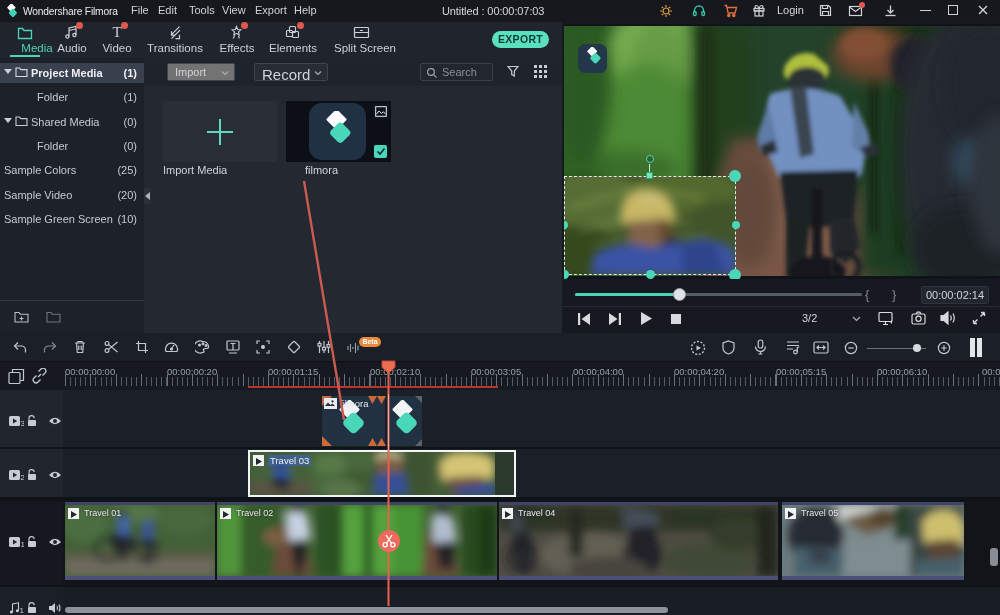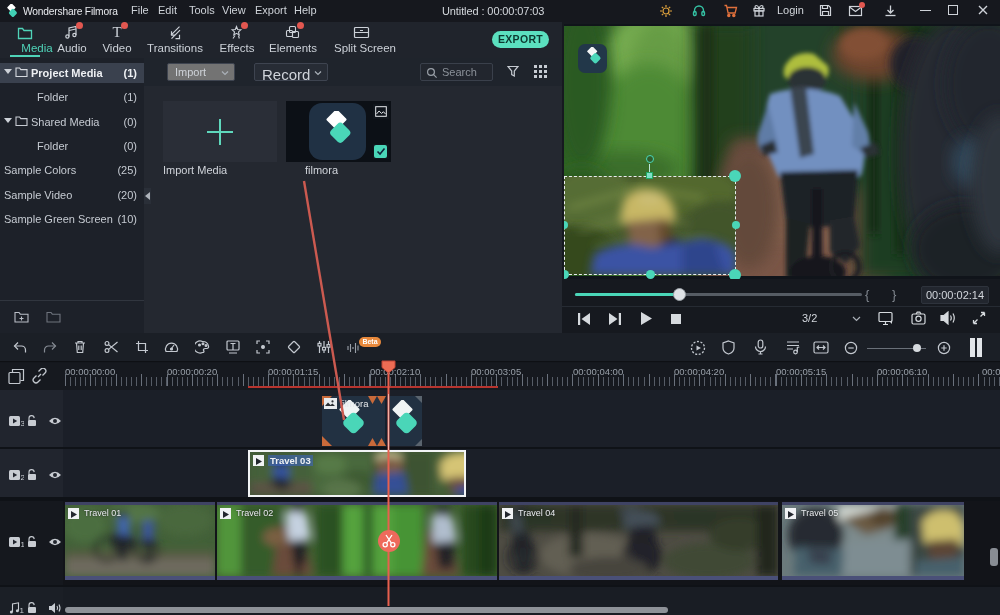--- a/index.html
+++ b/index.html
@@ -559,21 +559,21 @@
       <path d="M93 0h7v7z" fill="#5a646e"></path>
           <path d="M93 50h7v-7z" fill="#5a646e"></path>
     </svg>
     <div style="position:absolute;left:2px;top:2px;width:13px;height:11px;background:#e8ecef;"></div>
     <svg style="position:absolute;left:3px;top:3px;" width="11" height="9" viewBox="0 0 11 9">
           <path d="M0 7l3-3.5L5.5 6l2-1.5L10 7z" fill="#2a2e33"></path>
           <circle cx="7.5" cy="2.4" r="1.1" fill="#2a2e33"></circle>
         </svg>
     <div style="position:absolute;left:18px;top:2px;font-size:9.5px;color:#e4e7ea;">filmora</div>
   </div>
-  <div class="abs" style="left:248px;top:60px;width:218px;height:47px;background:#2c3a2e;border:2px solid #f2f4f6;overflow:hidden;font-weight:bold;">
+  <div class="abs" style="left:248px;top:60px;width:268px;height:47px;background:#2c3a2e;border:2px solid #f2f4f6;overflow:hidden;">
     <svg width="245" height="43" viewBox="0 0 245 43" style="position:absolute;left:0;top:0;">
       <rect width="245" height="43" fill="#3f5836"></rect>
       <g filter="url(#b4)">
         <rect x="0" y="0" width="62" height="43" fill="#44603a"></rect>
         <rect x="0" y="30" width="62" height="13" fill="#5c5244"></rect>
         <path d="M23 14 L39 14 L38 32 L25 32 Z" fill="#3555a6"></path>
         <ellipse cx="31" cy="11" rx="6" ry="4" fill="#28303a"></ellipse>
         <path d="M18 30l12-6 14 7-12 8z" fill="#23282c"></path>
         <rect x="62" y="0" width="60" height="43" fill="#4a693c"></rect>
         <ellipse cx="80" cy="12" rx="16" ry="10" fill="#567a46"></ellipse>

